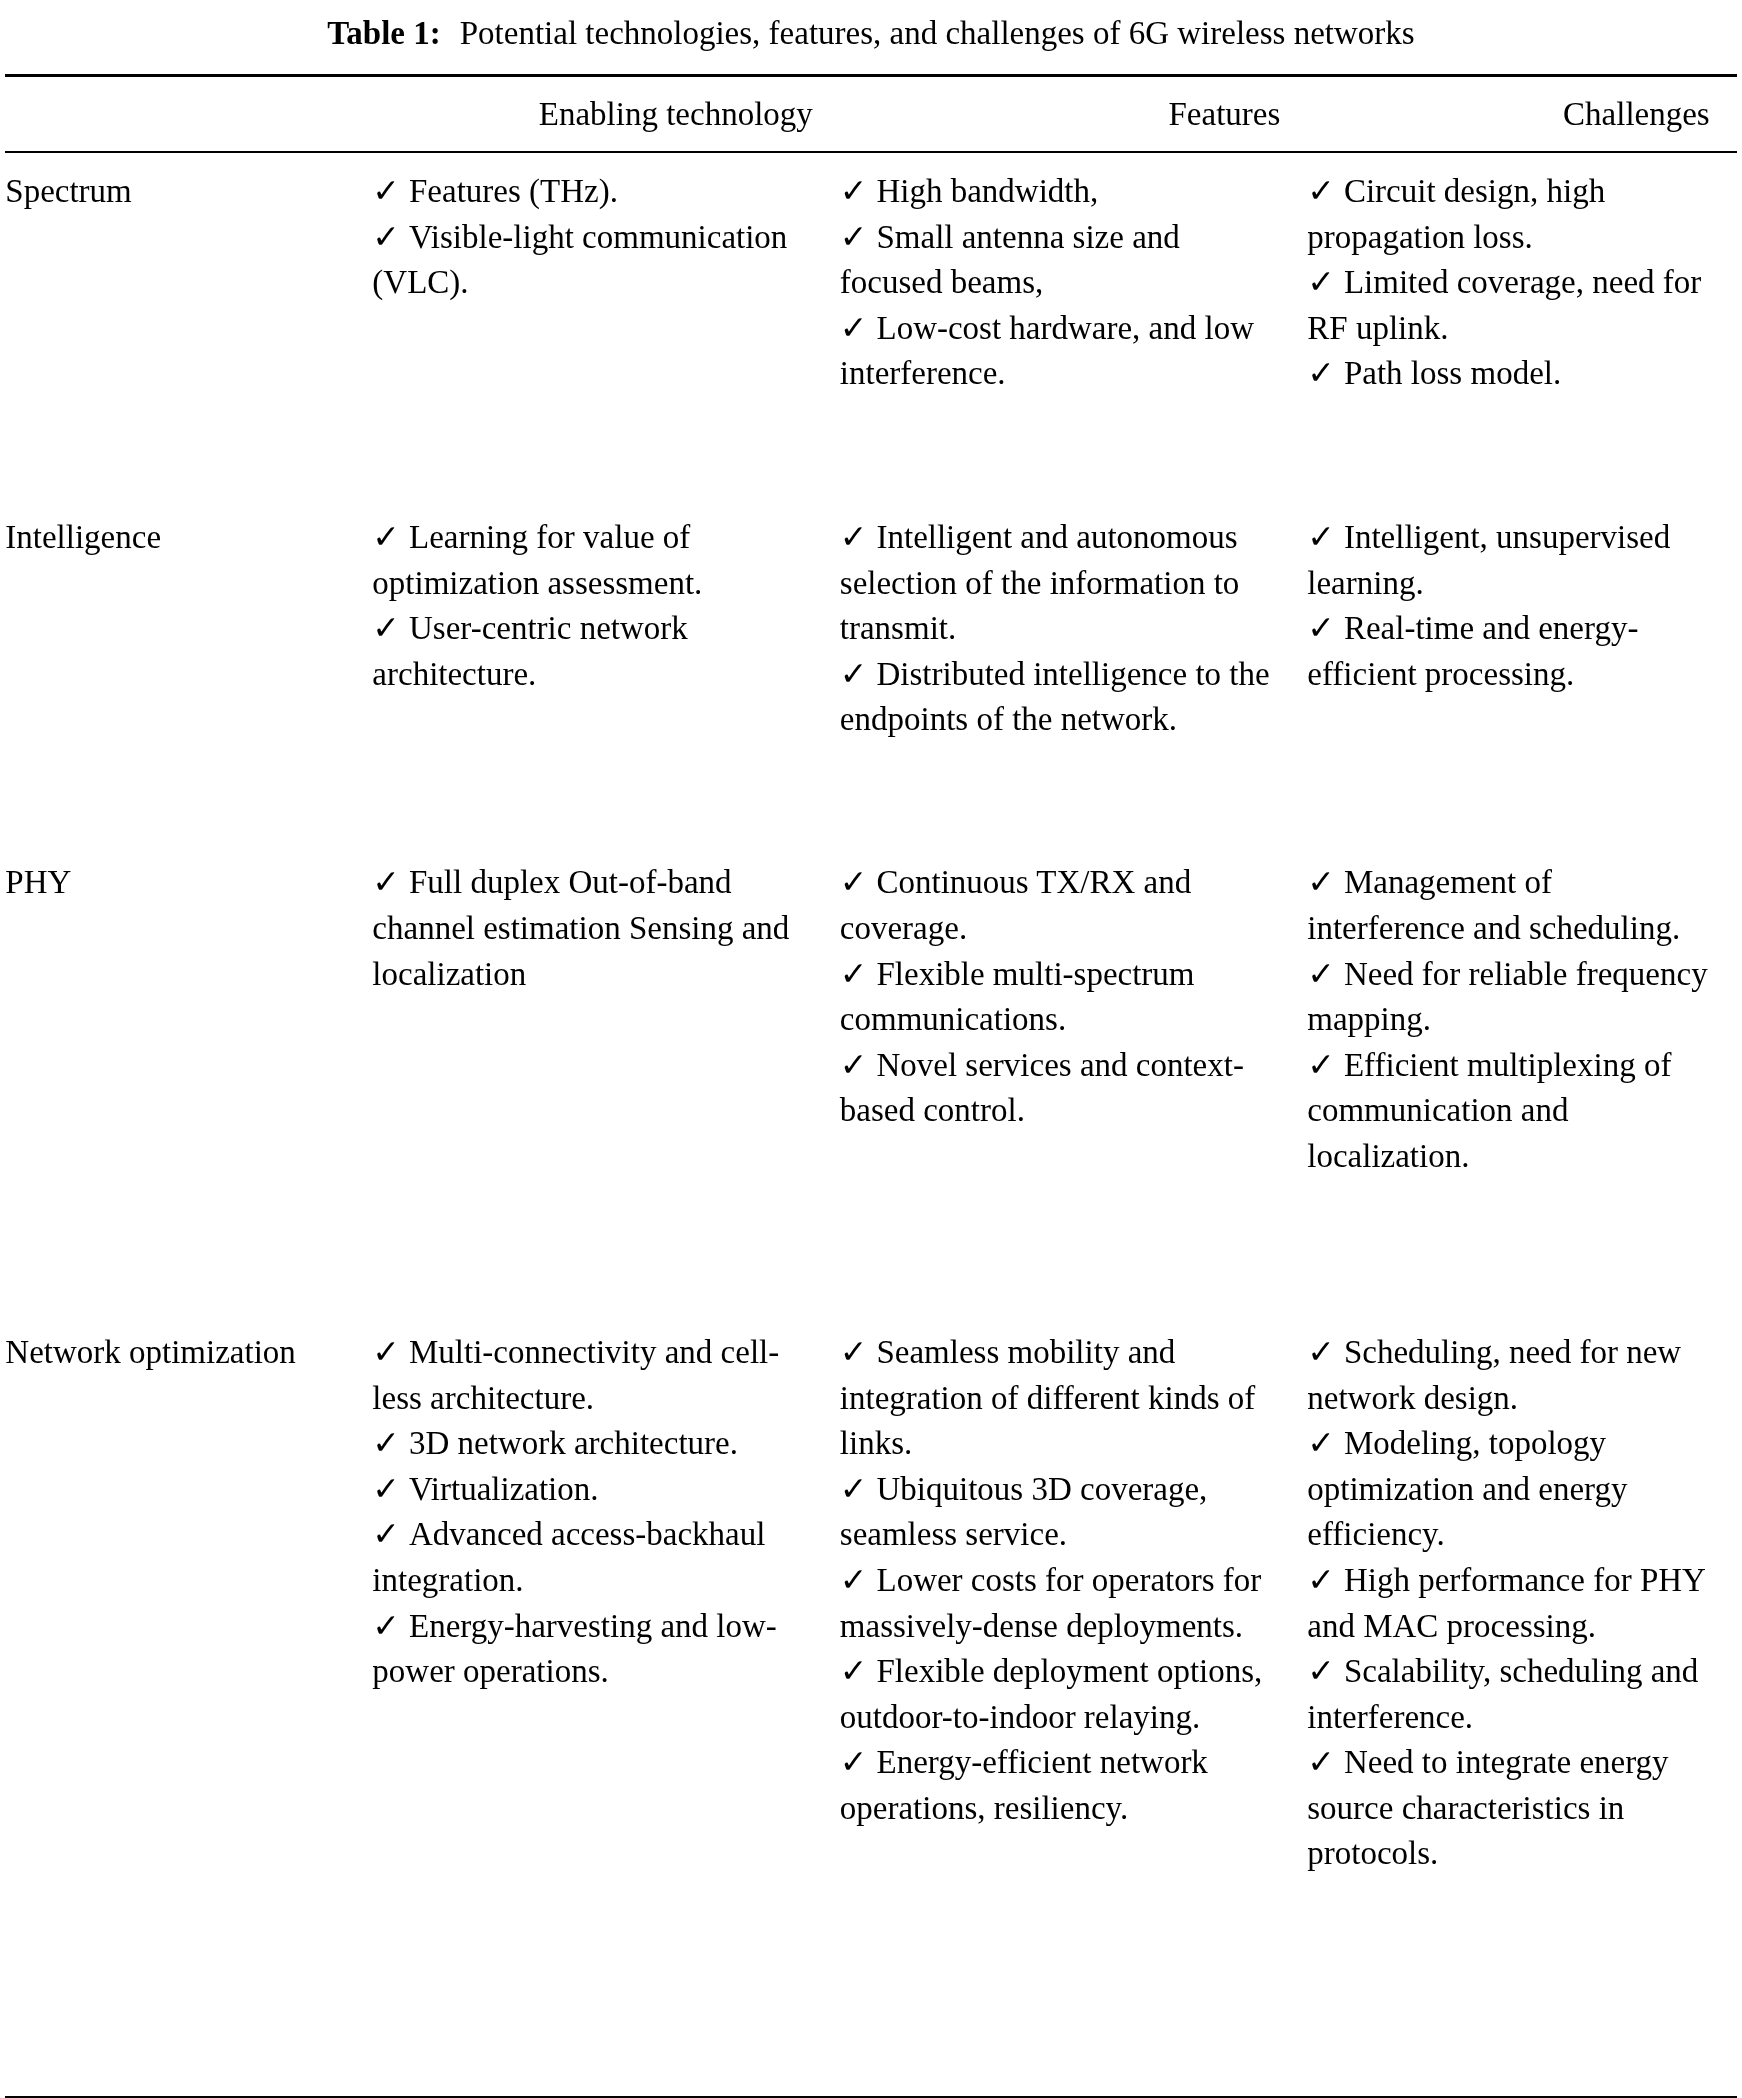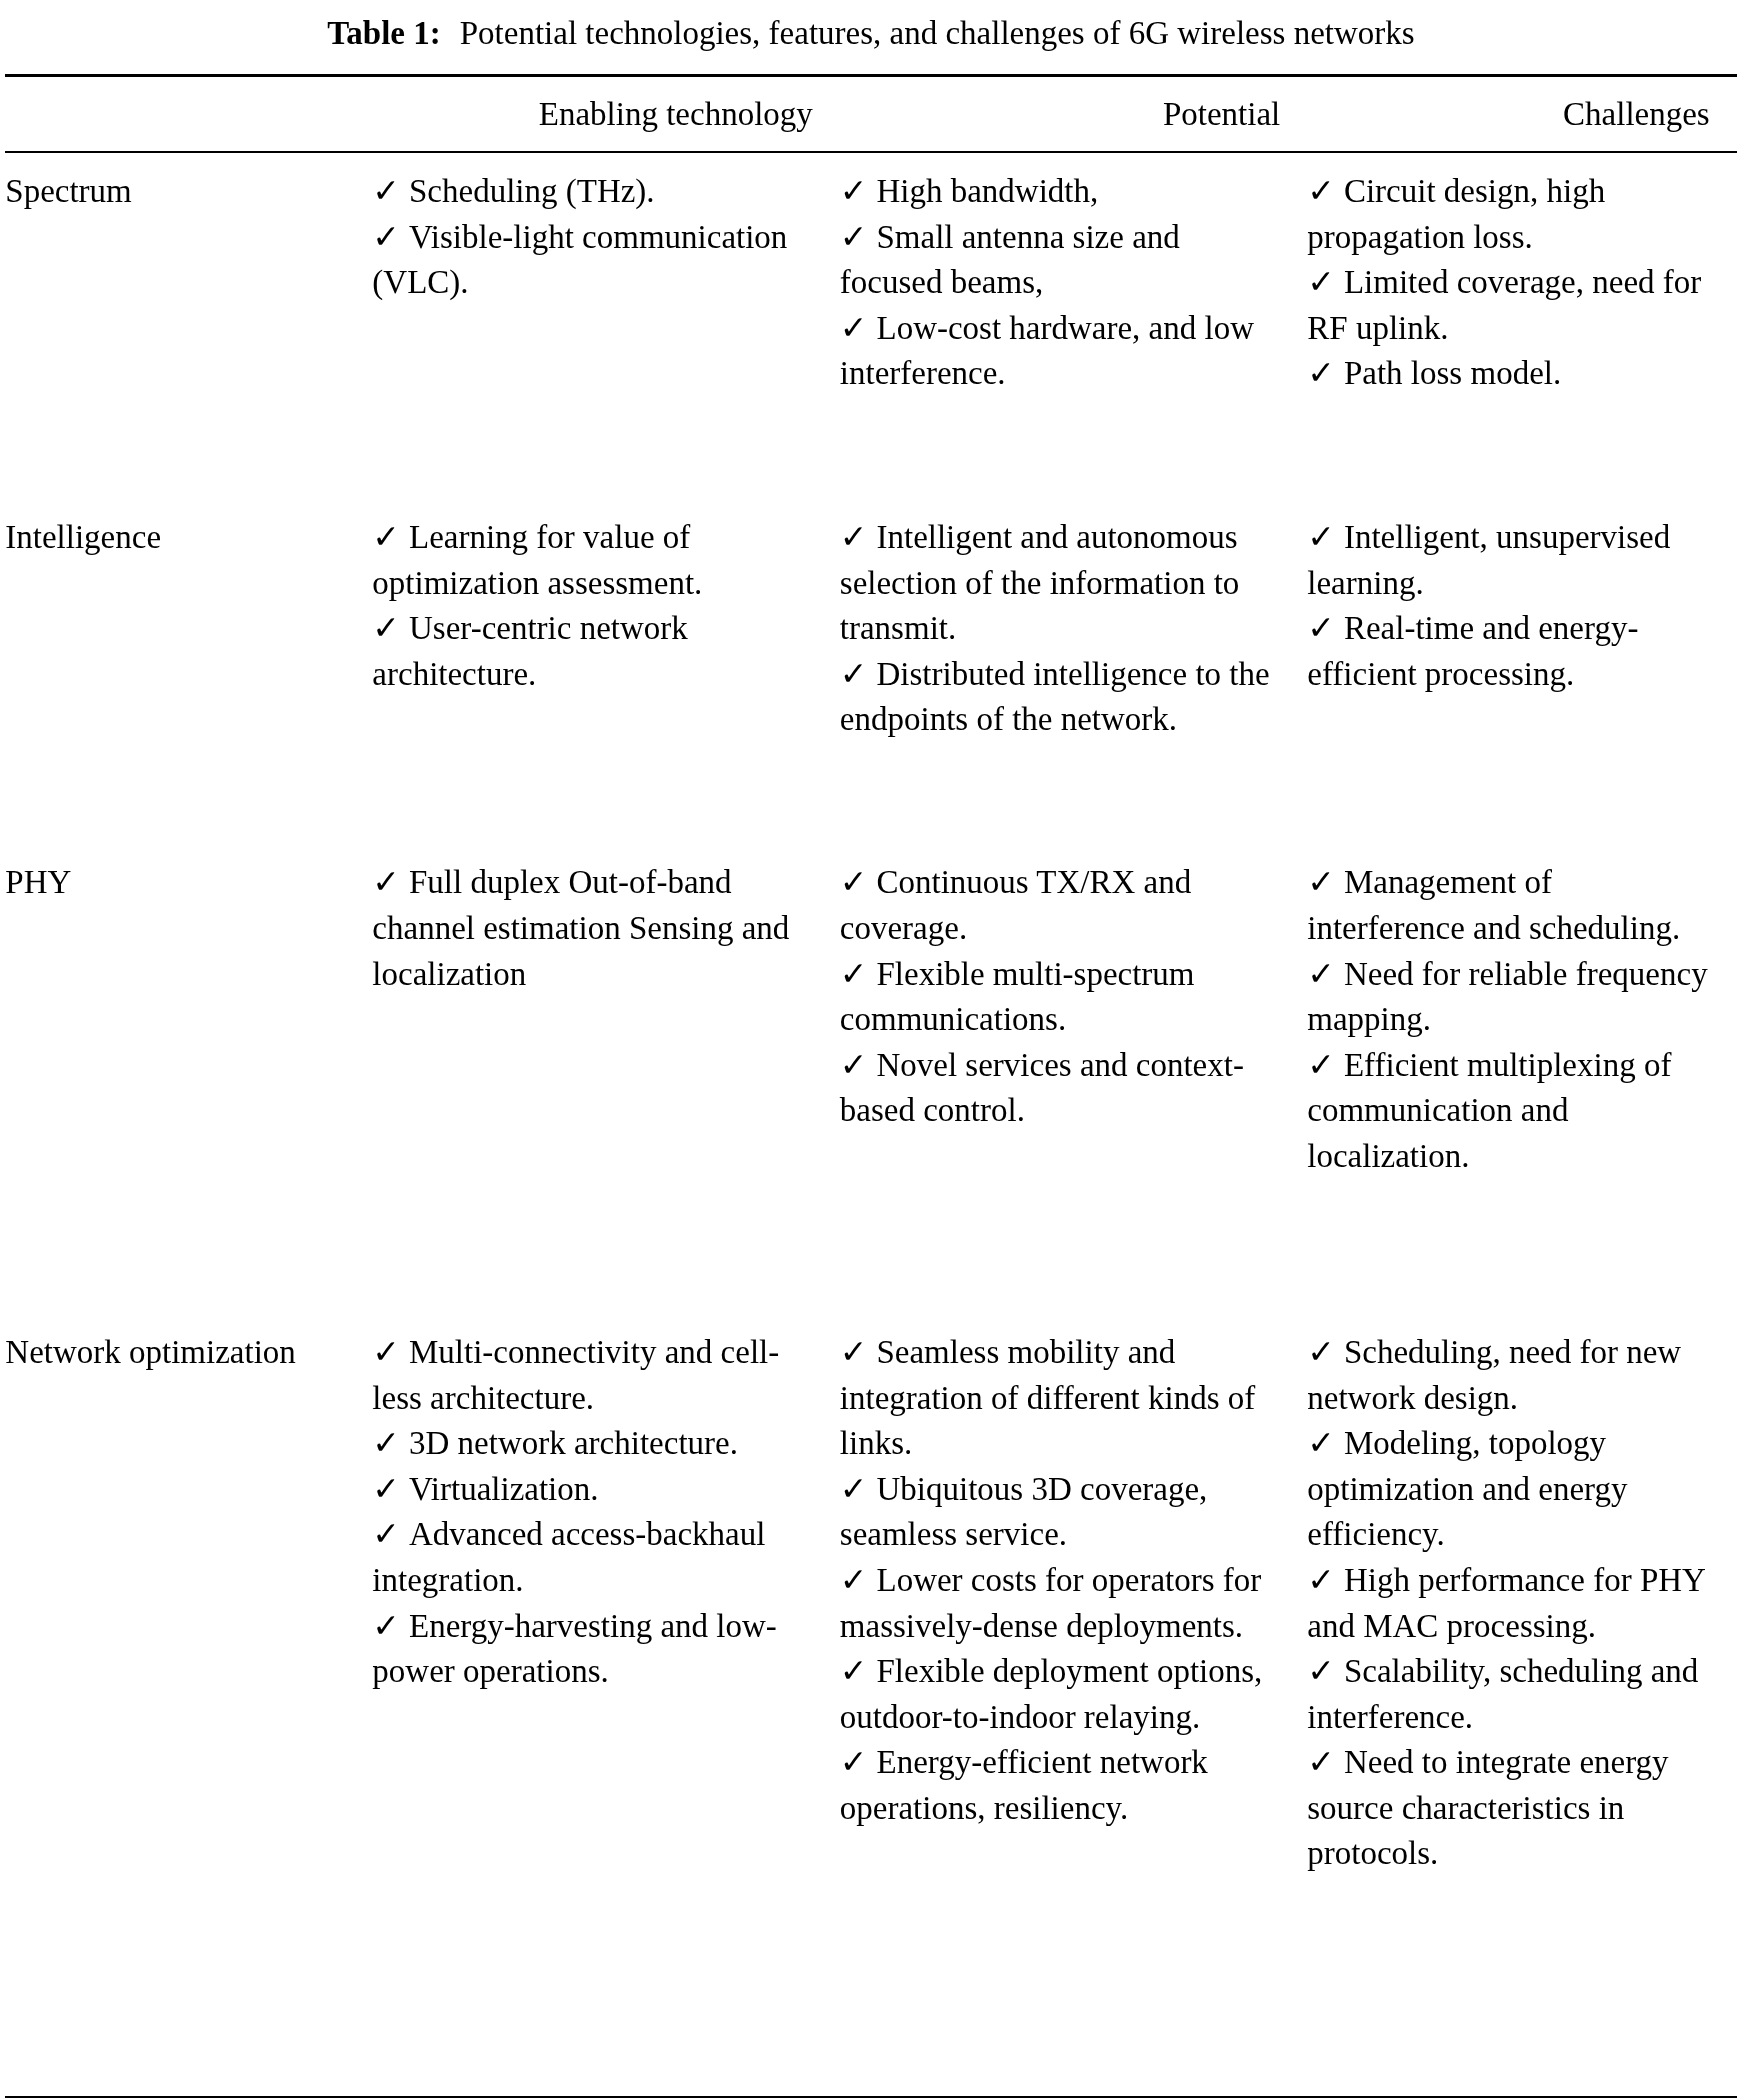--- a/index.html
+++ b/index.html
@@ -79,29 +79,29 @@
     <colgroup>
       <col class="c1">
         <col class="c2">
         <col class="c3">
         <col class="c4">
     </colgroup>
     <thead>
       <tr>
         <th></th>
         <th>Enabling technology</th>
-        <th>Potential</th>
+        <th>Features</th>
         <th>Challenges</th>
       </tr>
     </thead>
     <tbody id="tbody">
         <tr>
           <td class="cat">Spectrum</td>
           <td>
-            <div class="item"><span class="check">✓</span><span>Scheduling (THz).</span></div>
+            <div class="item"><span class="check">✓</span><span>Features (THz).</span></div>
             <div class="item"><span class="check">✓</span><span>Visible-light communication (VLC).</span></div>
           </td>
           <td>
             <div class="item"><span class="check">✓</span><span>High bandwidth,</span></div>
             <div class="item"><span class="check">✓</span><span>Small antenna size and focused beams,</span></div>
             <div class="item"><span class="check">✓</span><span>Low-cost hardware, and low interference.</span></div>
           </td>
           <td>
             <div class="item"><span class="check">✓</span><span>Circuit design, high propagation loss.</span></div>
             <div class="item"><span class="check">✓</span><span>Limited coverage, need for RF uplink.</span></div>

